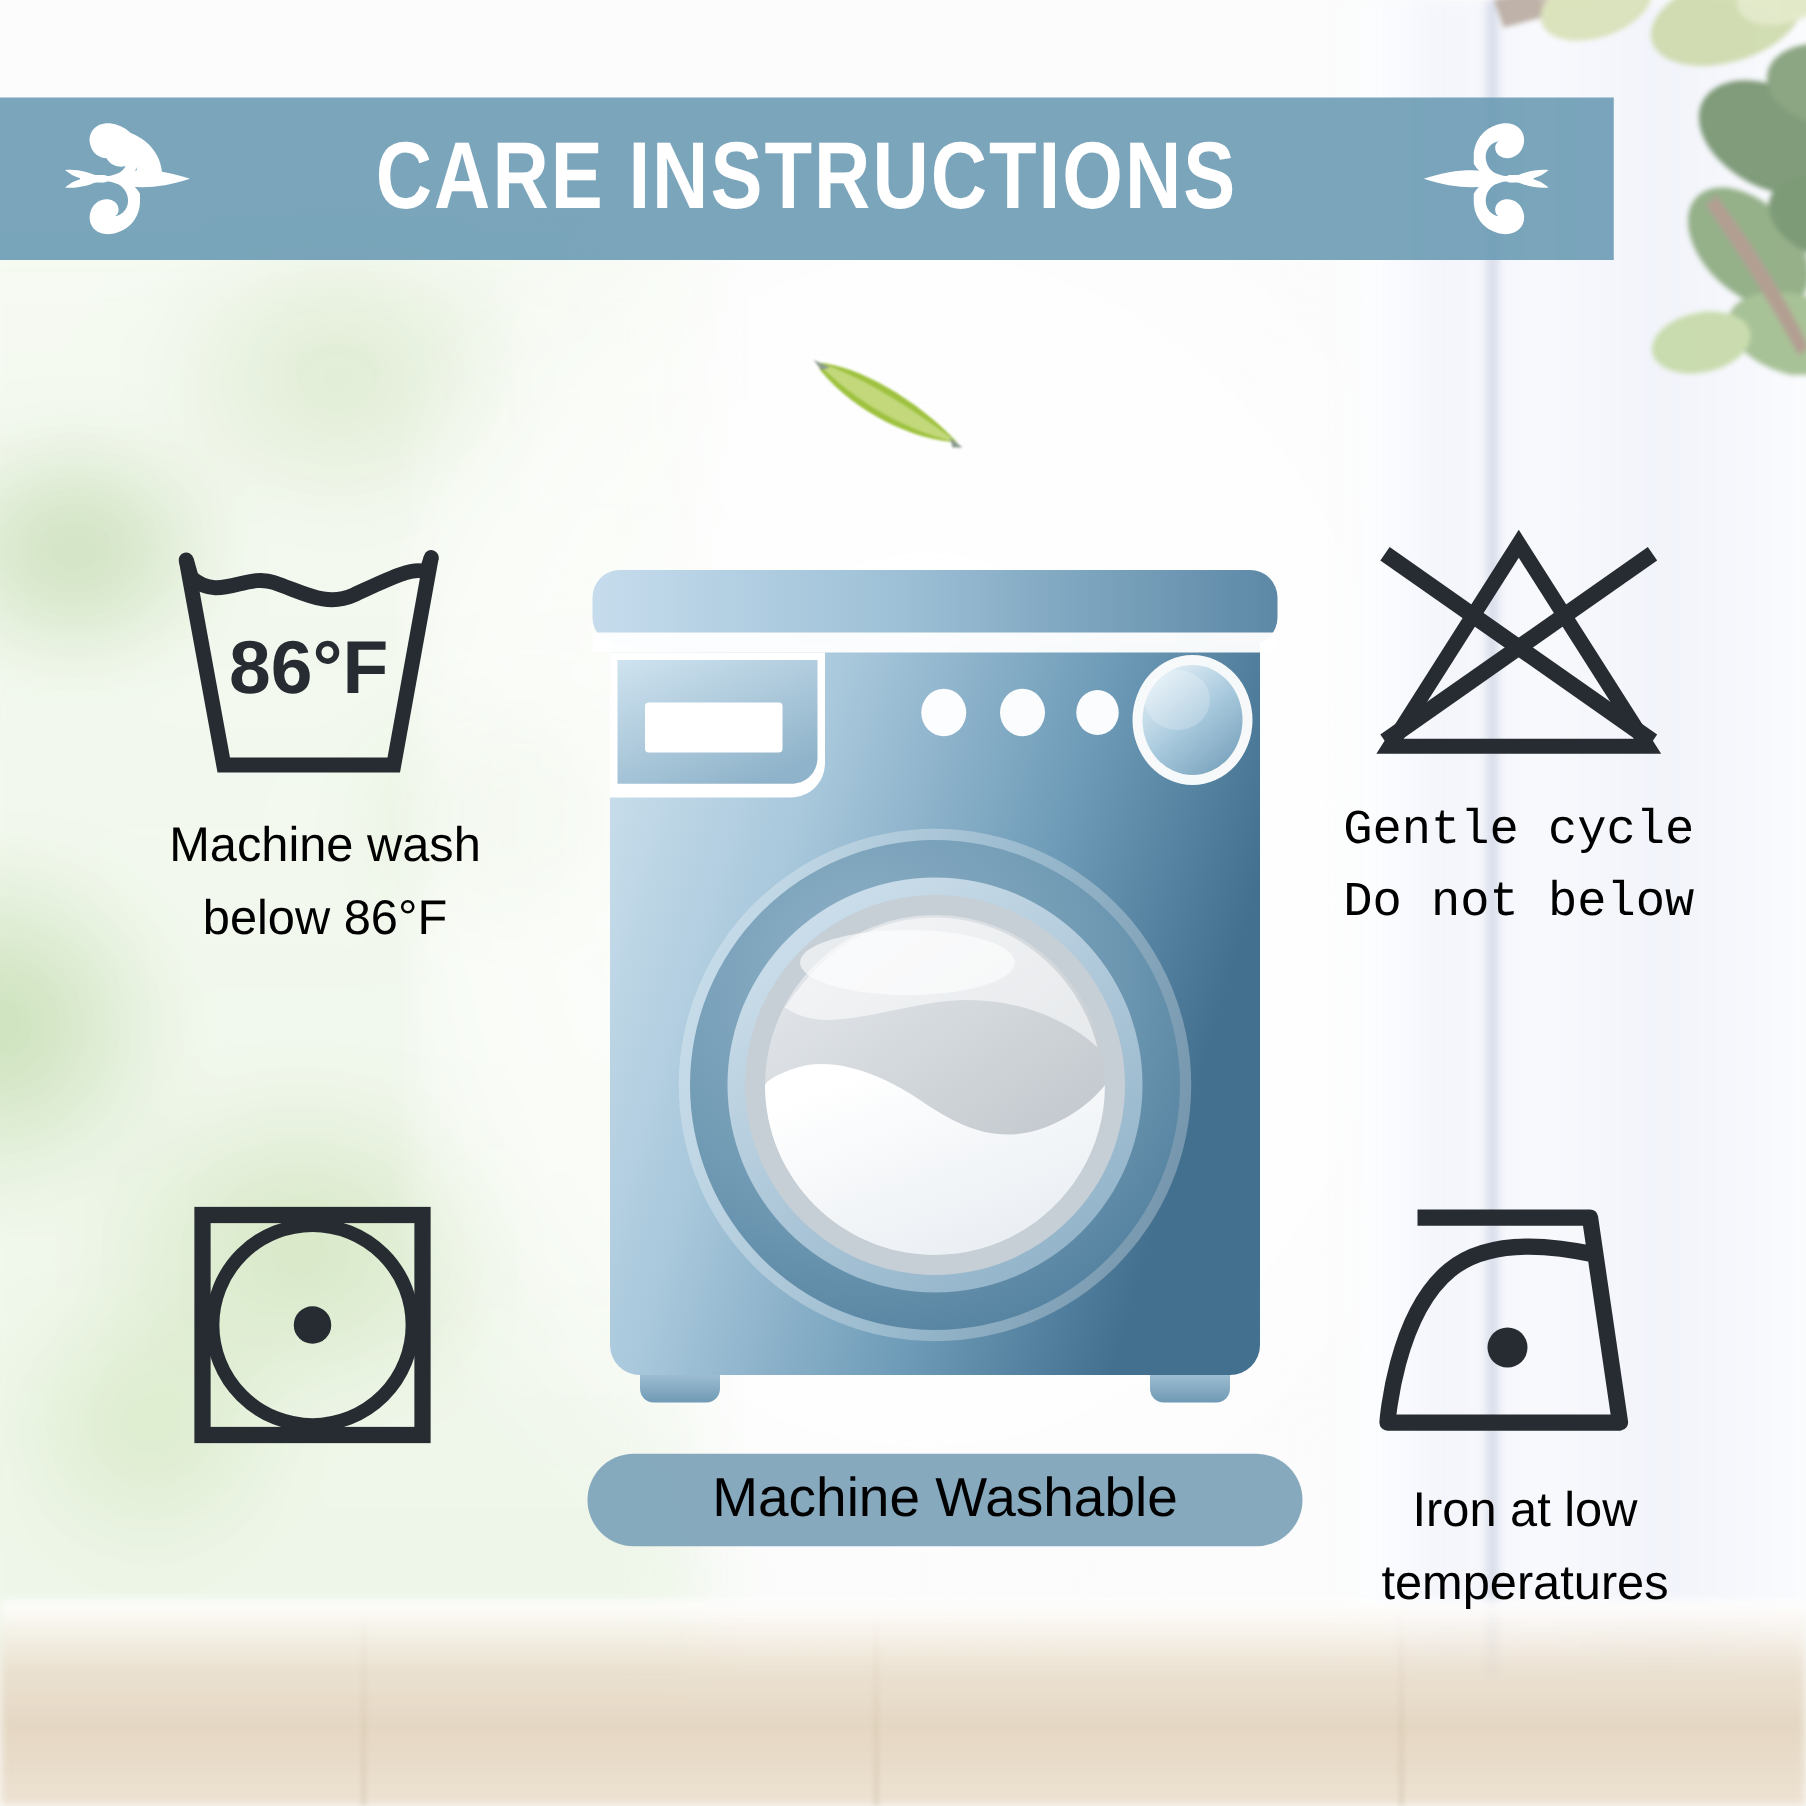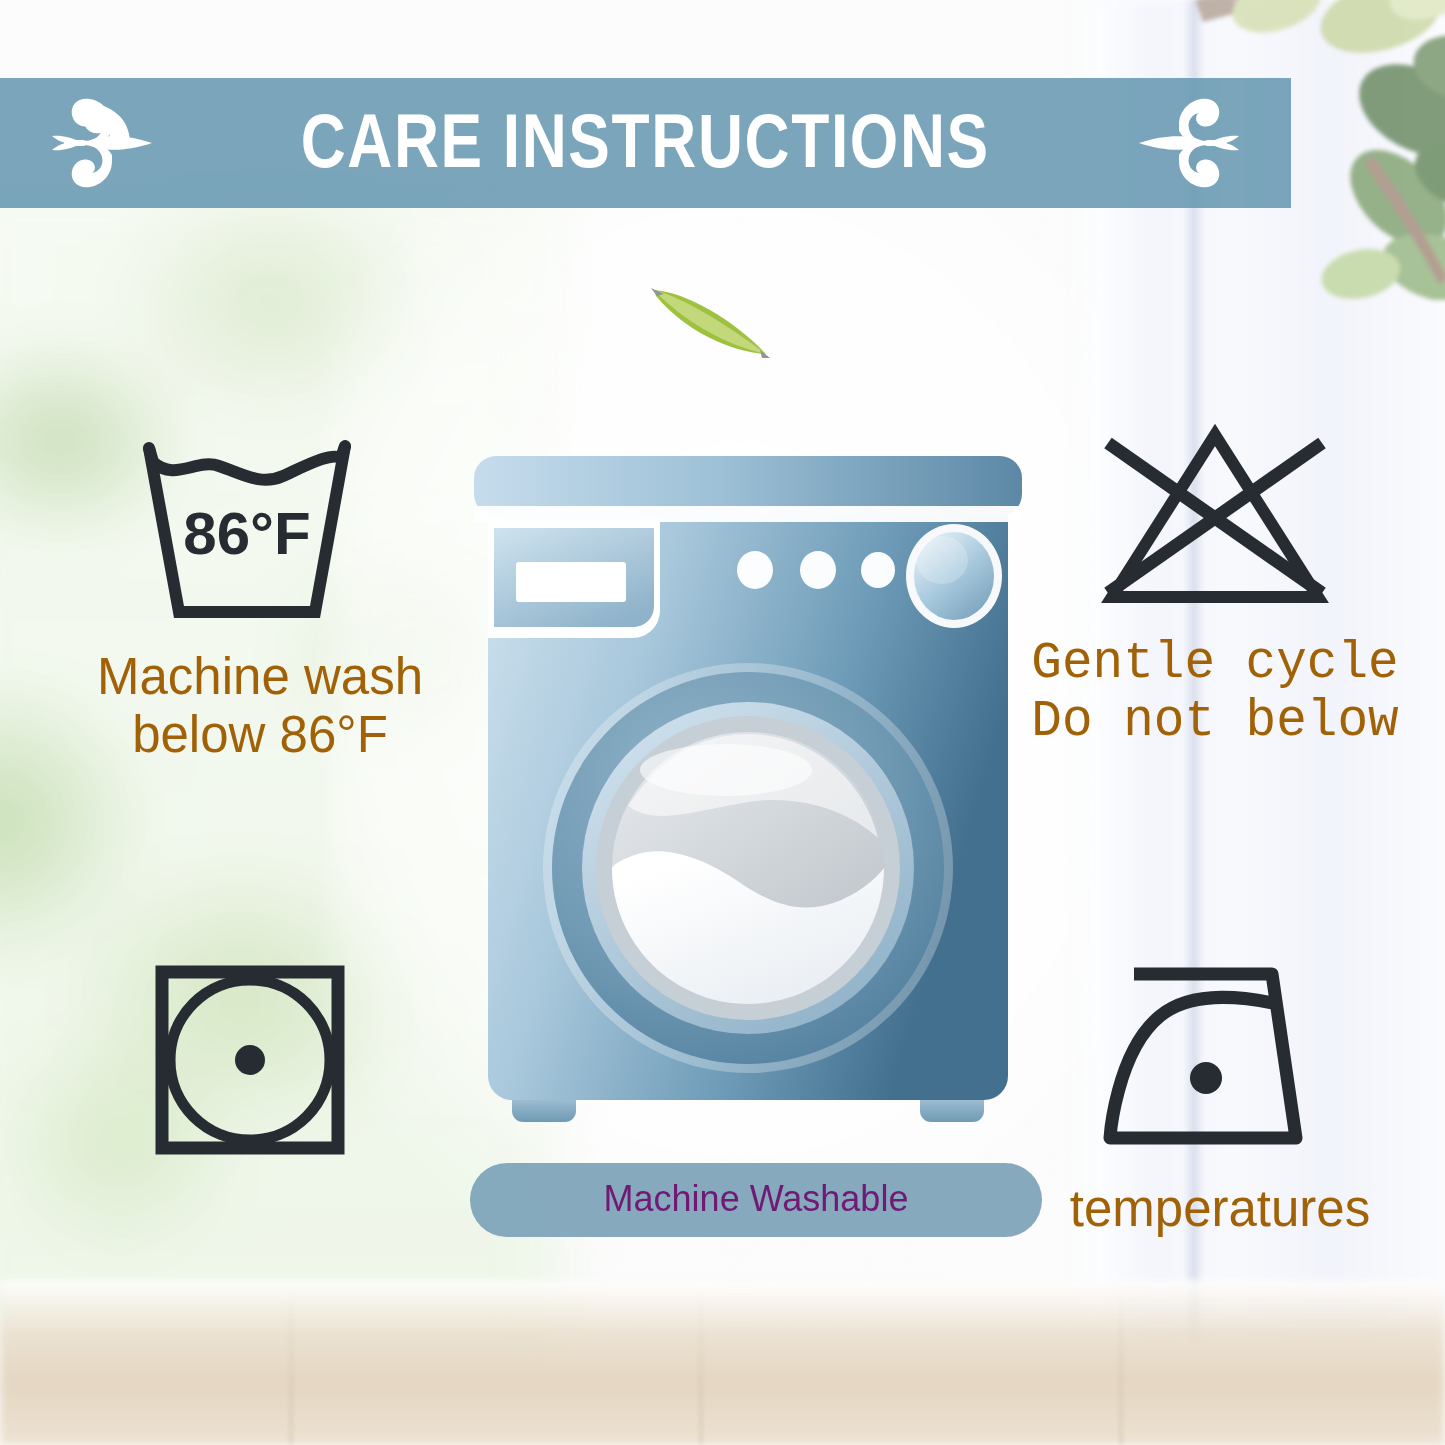--- a/index.html
+++ b/index.html
@@ -80,22 +80,22 @@
     margin-top:-4px;
   }
   .fleur{position:absolute;top:50%;transform:translateY(-50%);}
   .fleur-left{left:52px;}
   .fleur-right{right:52px;}
 
   
   .cell{position:absolute;text-align:center;}
   .cell .icon-wrap{display:flex;align-items:flex-end;justify-content:center;}
   .cell .caption{
-    color:#a16207;
-    font-size:51px;
+    color:#000000;
+    font-size:39px;
     line-height:58px;
     white-space:nowrap;
   }
   #cell-wash   {left:20px;  top:436px; width:480px;}
   #cell-bleach {left:1000px;top:415px; width:430px;}
   #cell-dry    {left:15px;  top:960px; width:470px;}
   #cell-iron   {left:1000px;top:960px; width:440px;}
 
   #cell-wash   .icon-wrap{height:190px;}
   #cell-bleach .icon-wrap{height:200px;}
@@ -116,21 +116,21 @@
   .machine{position:absolute;left:468px;top:450px;width:560px;height:690px;}
 
   
   .pill{
     position:absolute;left:470px;top:1163px;width:572px;height:74px;
     background:rgba(124,162,184,.92);
     border-radius:37px;
     display:flex;align-items:center;justify-content:center;
   }
   .pill-label{
-    color:#701a75;font-size:36px;line-height:1;white-space:nowrap;
+    color:#000000;font-size:44px;line-height:1;white-space:nowrap;
     margin-top:-2px;
   }
 
   
   .leaf-float{position:absolute;left:648px;top:276px;width:125px;height:85px;filter:blur(.7px);}
 </style>
 </head>
 <body>
 
 <div id="stage">
@@ -234,20 +234,21 @@
   </div>
 
   <div class="cell" id="cell-iron">
     <div class="icon-wrap">
       <svg width="240" height="200" viewBox="0 0 240 200">
         <path d="M34 14 L172 14 L196 178 L10 178 C10 178 16 92 60 56 C94 28 150 38 178 44" fill="none" stroke="#262c31" stroke-width="13" stroke-linejoin="round" stroke-linecap="butt"></path>
         <circle cx="106" cy="118" r="16" fill="#262c31"></circle>
       </svg>
     </div>
     <div class="caption">
+      <div>Iron at low</div>
       <div>temperatures</div>
     </div>
   </div>
 
   <svg class="machine" viewBox="0 0 560 690">
     <defs>
       <linearGradient id="bodyGrad" x1="0" y1="0" x2="1" y2="0.35">
         <stop offset="0%" stop-color="#cfe2ee"></stop>
         <stop offset="34%" stop-color="#a9c8dc"></stop>
         <stop offset="70%" stop-color="#6f9cb8"></stop>

